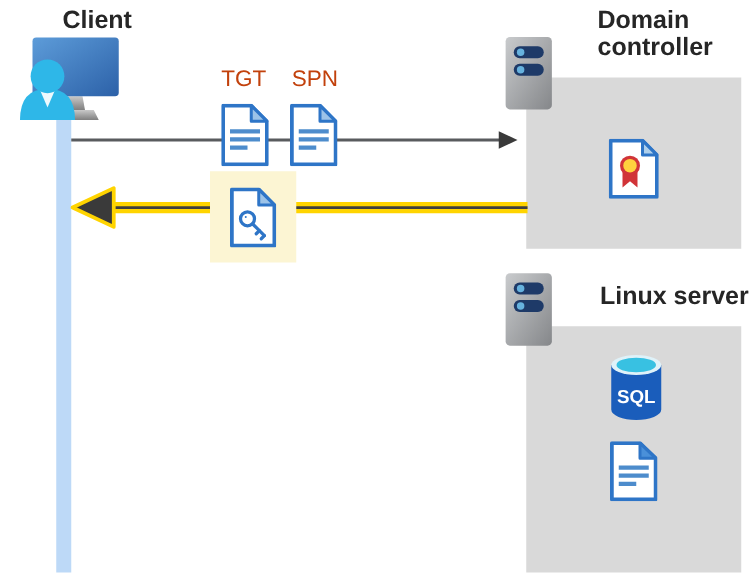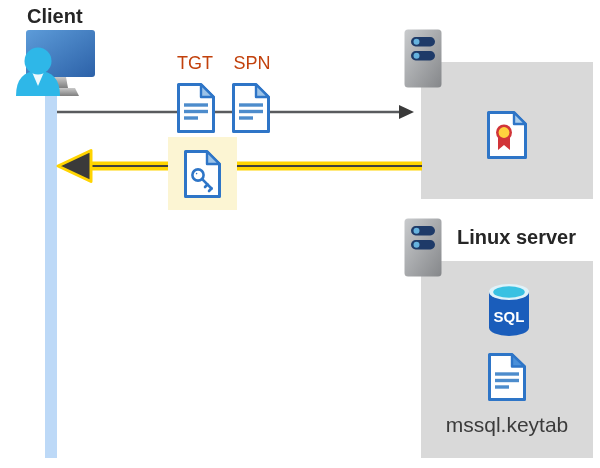--- a/index.html
+++ b/index.html
@@ -1,21 +1,21 @@
 <!DOCTYPE html>
 <html><head>
 <meta charset="utf-8">
 <style>
   html,body{margin:0;padding:0;background:#fff;}
   .canvas{
     position:relative;width:600px;height:468px;background:#ffffff;
     font-family:"Liberation Sans",sans-serif;overflow:hidden;
   }
   .abs{position:absolute;}
-  .heading{font-weight:bold;font-size:20px;line-height:22px;color:#262626;letter-spacing:0;}
+  .heading{font-weight:bold;font-size:20px;line-height:22px;color:#262626;letter-spacing:0;margin-left:23px;}
   .ticket-label{font-size:18px;color:#c2410c;text-align:center;}
   .file-label{font-size:21px;color:#3b3b3b;text-align:center;}
   .box{background:#d9d9d9;z-index:1;}
   .bar{background:#bdd9f7;z-index:1;}
   .highlight{background:#fcf5d3;z-index:3;}
   .arrows{z-index:2;pointer-events:none;}
   .icon{z-index:4;}
   .label{z-index:5;}
   svg{display:block;}
 </style>
@@ -155,18 +155,18 @@
       <line x1="7" y1="34" x2="21" y2="34"></line>
     </g>
   </svg>
 
   <div class="abs label heading" style="left:27px;top:5px;">Client</div>
 
   <div class="abs label ticket-label" style="left:174px;top:53px;width:42px;">TGT</div>
 
   <div class="abs label ticket-label" style="left:228px;top:53px;width:48px;">SPN</div>
 
+  <div class="abs label heading" style="left:455px;top:5px;width:118px;">Domain controller</div>
 
   <div class="abs label heading" style="left:457px;top:226px;width:140px;">Linux server</div>
 
-  <div class="abs label file-label" style="left:421px;top:413px;width:172px;">mssql.keytab</div>
 
 </div>
 
 </body></html>

